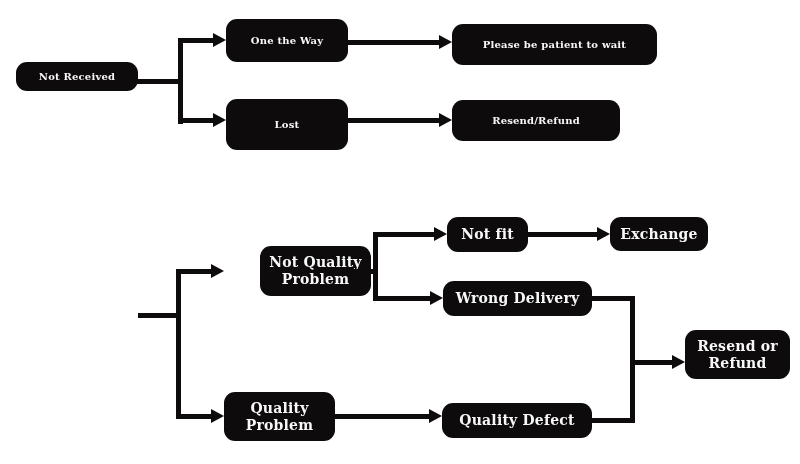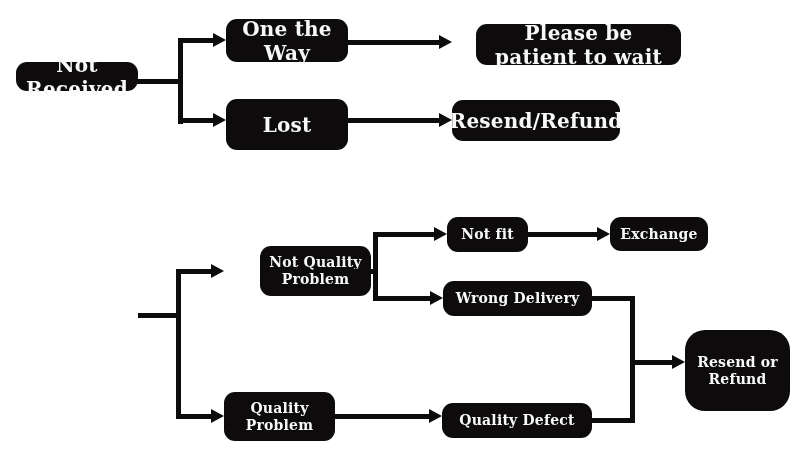--- a/index.html
+++ b/index.html
@@ -18,21 +18,21 @@
   .node {
     position: absolute;
     background: #0d0b0b;
     color: #f8f8f8;
     border-radius: 11px;
     display: flex;
     align-items: center;
     justify-content: center;
     text-align: center;
     font-weight: bold;
-    font-size: 20px;
+    font-size: 10px;
     line-height: 1.2;
     letter-spacing: 0.2px;
     box-sizing: border-box;
     padding: 2px 8px;
   }
   .node.small { font-size: 14px; }
   .hline, .vline {
     position: absolute;
     background: #0d0b0b;
   }
@@ -51,21 +51,21 @@
 <body>
 
 <div class="canvas">
 
   <div class="node" style="left:16px; top:62px; width:122px; height:29px;">Not Received</div>
 
   <div class="node" style="left:226px; top:19px; width:122px; height:43px;">One the Way</div>
 
   <div class="node" style="left:226px; top:99px; width:122px; height:51px;">Lost</div>
 
-  <div class="node" style="left:452px; top:24px; width:205px; height:41px;margin-left:24px;">Please be patient to wait</div>
+  <div class="node" style="left:452px; top:24px; width:205px; height:41px;">Please be patient to wait</div>
 
   <div class="node" style="left:452px; top:100px; width:168px; height:41px;">Resend/Refund</div>
 
   <div class="hline" style="left:136px; top:79px; width:45px;"></div>
   <div class="vline" style="left:178px; top:38px; height:86px;"></div>
   <div class="hline" style="left:178px; top:38px; width:36px;"></div>
   <div class="ah" style="left:213px; top:33px;"></div>
   <div class="hline" style="left:178px; top:118px; width:36px;"></div>
   <div class="ah" style="left:213px; top:113px;"></div>
 
@@ -80,21 +80,21 @@
   <div class="node small" style="left:224px; top:392px; width:111px; height:49px;">Quality Problem</div>
 
   <div class="node small" style="left:447px; top:217px; width:81px; height:35px;">Not fit</div>
 
   <div class="node small" style="left:610px; top:217px; width:98px; height:34px;text-align:center;">Exchange</div>
 
   <div class="node small" style="left:443px; top:281px; width:149px; height:35px;text-align:right;">Wrong Delivery</div>
 
   <div class="node small" style="left:442px; top:403px; width:150px; height:35px;">Quality Defect</div>
 
-  <div class="node small" style="left:685px; top:330px; width:105px; height:81px;border-radius:20px;">Resend or Refund</div>
+  <div class="node small" style="left:685px; top:330px; width:105px; height:49px;">Resend or Refund</div>
 
   <div class="hline" style="left:138px; top:313px; width:43px;"></div>
   <div class="vline" style="left:176px; top:269px; height:150px;"></div>
   <div class="hline" style="left:176px; top:269px; width:36px;"></div>
   <div class="ah" style="left:211px; top:264px;"></div>
   <div class="hline" style="left:176px; top:414px; width:36px;"></div>
   <div class="ah" style="left:211px; top:409px;"></div>
 
   <div class="hline" style="left:333px; top:269px; width:45px;"></div>
   <div class="vline" style="left:373px; top:232px; height:69px;"></div>

